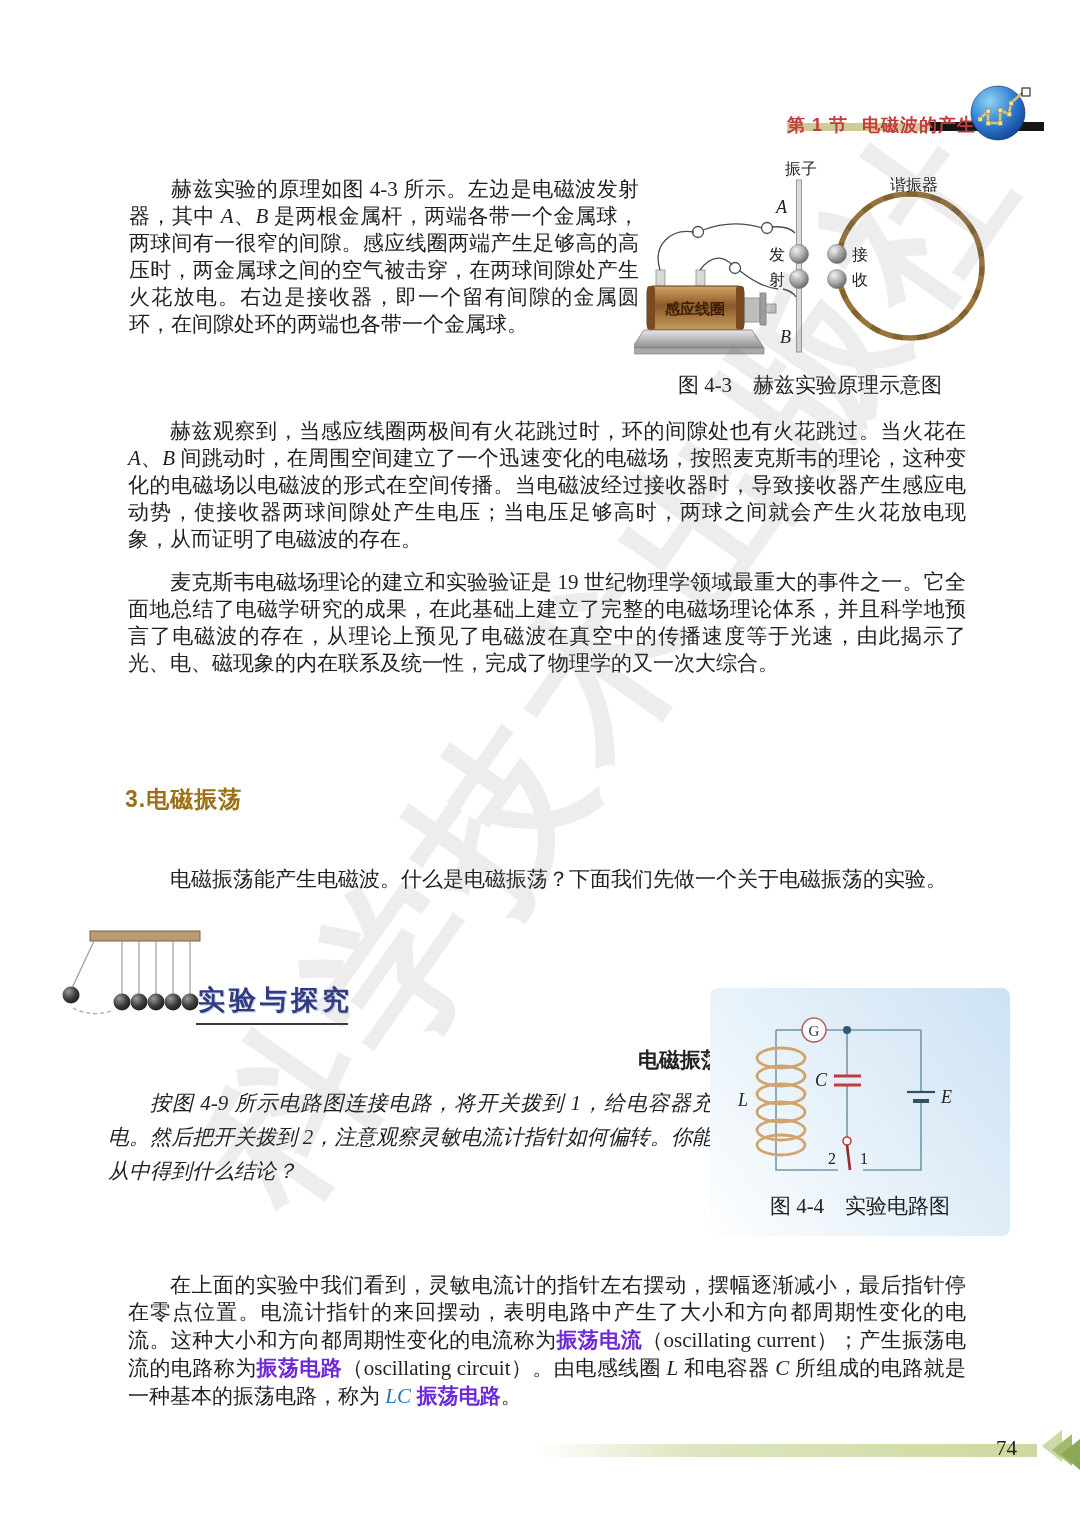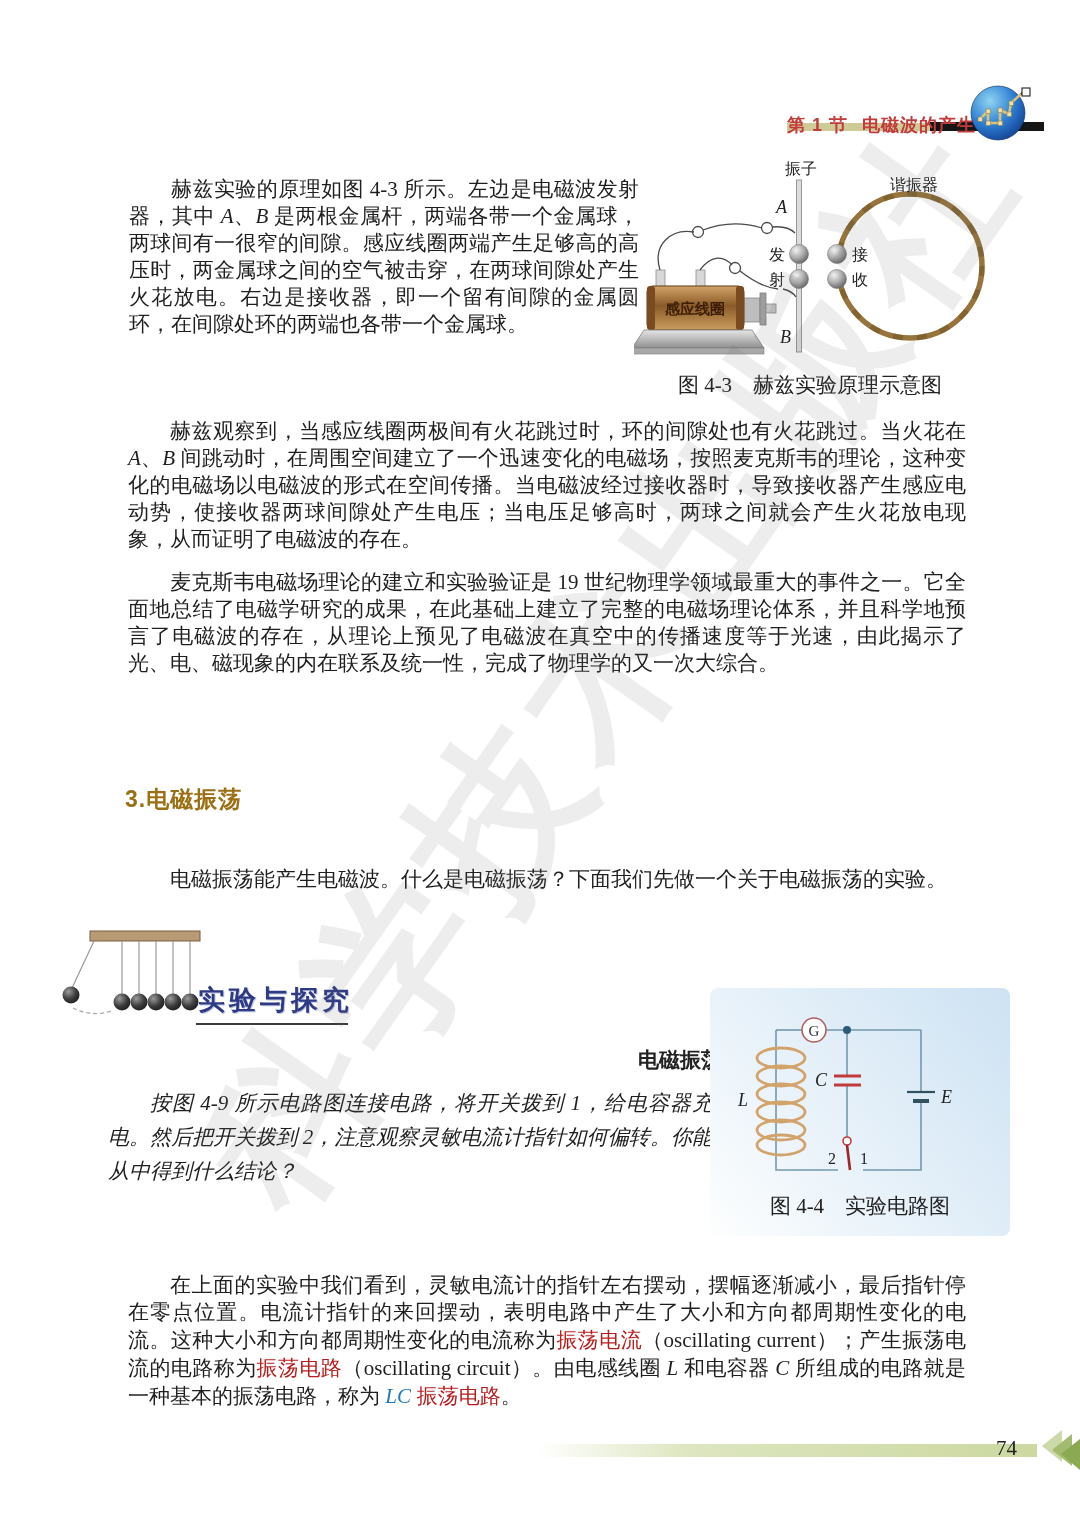--- a/index.html
+++ b/index.html
@@ -62,21 +62,21 @@
   
   .fig44{
     position:absolute;left:710px;top:988px;width:300px;height:248px;z-index:1;
     background:linear-gradient(52deg,#fdfefe 0%,#eaf3fa 38%,#cde2f3 100%);
     border-radius:8px;
   }
   .fig44 .fig-caption{margin-top:0;}
   
   .final{position:absolute;left:112px;top:1256px;width:870px;z-index:1;}
   .term{
-    color:#b91c1c;font-weight:normal;
+    color:#6d28d9;font-weight:bold;
     font-family:"Liberation Sans","DejaVu Sans",sans-serif;
   }
   .term-it{color:#1e78be;font-style:italic;font-family:"Liberation Serif","DejaVu Serif",serif;}
   
   .foot-bar{
     position:absolute;left:537px;top:1444px;width:500px;height:13px;z-index:1;
     background:linear-gradient(90deg,rgba(222,230,192,0) 0%,#dde6c0 30%,#ccd8a0 100%);
   }
   .foot-num{position:absolute;left:996px;top:1436px;width:40px;z-index:2;font-size:21px;color:#222;}
   .foot-arrows{position:absolute;left:1032px;top:1428px;z-index:2;}

